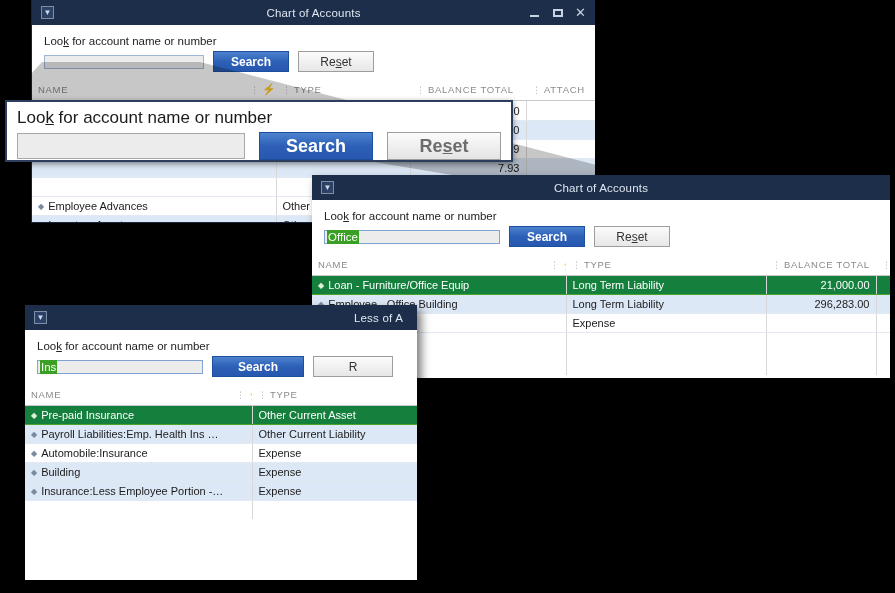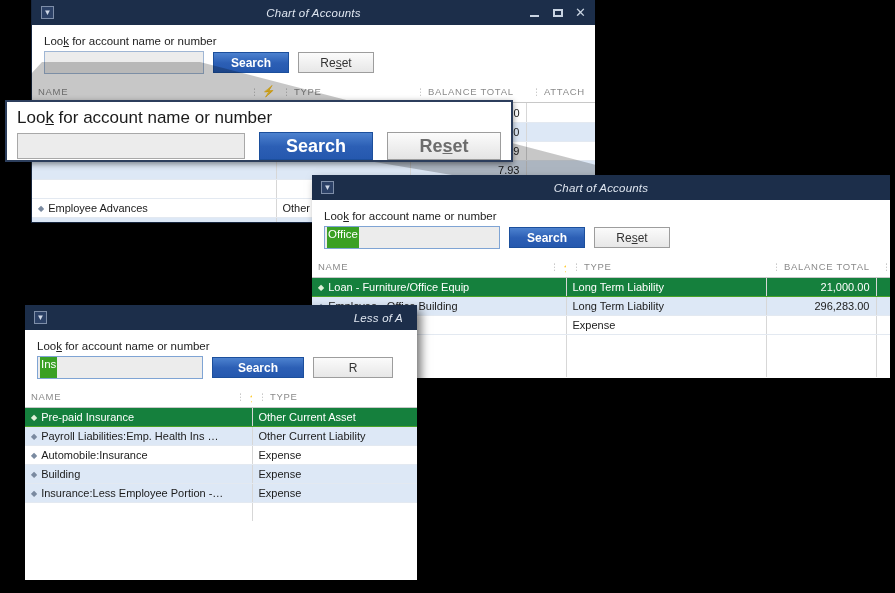--- a/index.html
+++ b/index.html
@@ -29,40 +29,39 @@
     background:#2c4166;
     margin-left:9px;
     display:flex; align-items:center; justify-content:center;
     color:#cfd8e6; font-size:8px; line-height:1;
   }
   .qb-title {
     position:absolute; left:0; right:0; top:0; bottom:0;
     display:flex; align-items:center; justify-content:center;
     pointer-events:none;
     letter-spacing:.2px;
-    font-style:italic;
   }
   .qb-winbtns { margin-left:auto; display:flex; align-items:center; gap:11px; padding-right:8px; }
   .wb { width:12px; height:12px; position:relative; }
   .wb-min::after { content:""; position:absolute; left:1px; right:2px; bottom:2px; height:2px; background:#c9d4e2; }
   .wb-max::after { content:""; position:absolute; left:1px; right:1px; top:2px; bottom:2px; border:2px solid #c9d4e2; }
   .wb-close { font-size:13px; color:#c9d4e2; line-height:11px; }
 
   .qb-body { background:#ffffff; }
 
   
   .search-panel { padding:10px 12px 8px 12px; background:#fff; }
   .search-label { font-size:11.5px; color:#232323; margin-bottom:4px; }
   .search-label u { text-decoration:underline; }
   .search-row { display:flex; align-items:center; gap:9px; }
   .search-input {
-    height:23px; width:160px;
+    height:14px; width:160px;
     border:1px solid #9fb6d4;
     background:#ececec;
-    display:flex; 
+    display:flex; align-items:center;
     padding:0 2px;
     font-size:11.5px;
   }
   .search-input .sel {
     background:#3aa024; color:#ffffff;
     padding:0 1px; line-height:14px;
     font-size:11.5px;
   }
   .btn {
     height:21px; min-width:76px;

